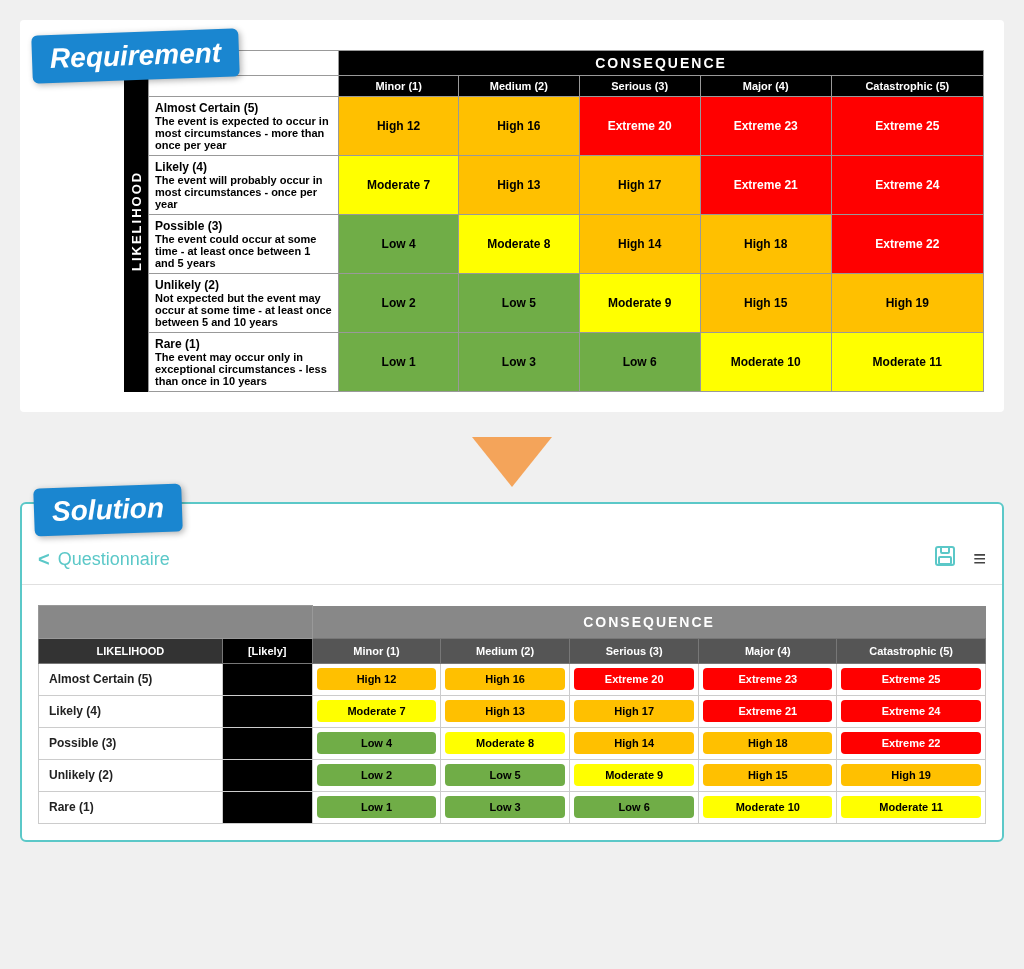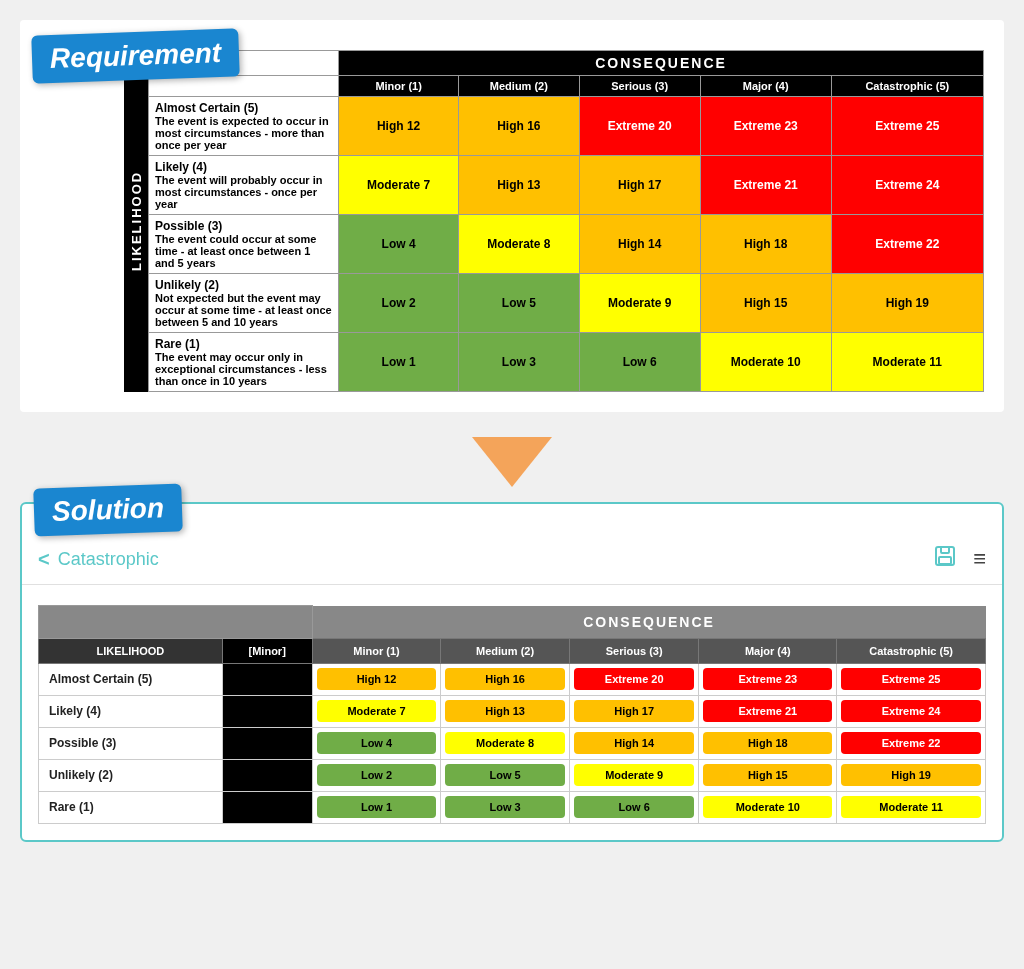--- a/index.html
+++ b/index.html
@@ -351,21 +351,21 @@
 <div class="arrow-section">
   <div class="arrow-down"></div>
 </div>
 
 <div class="bottom-section">
   <div class="badge-solution">Solution</div>
 
   <div class="app-header">
     <div class="app-header-left">
       <span class="back-arrow">&lt;</span>
-      <span class="app-title">Catastrophic</span>
+      <span class="app-title">Questionnaire</span>
     </div>
     <div class="app-header-right">
       <span class="save-icon">
         <svg width="24" height="24" viewBox="0 0 24 24" fill="none" stroke="#5bc8c8" stroke-width="2">
           <rect x="3" y="3" width="18" height="18" rx="2"></rect>
           <rect x="8" y="3" width="8" height="6" rx="1"></rect>
           <rect x="6" y="13" width="12" height="7" rx="1"></rect>
         </svg>
       </span>
       <span class="menu-icon">≡</span>
@@ -374,21 +374,21 @@
 
   <div class="sol-table-wrapper">
     <table class="sol-table">
       <thead>
         <tr>
           <th colspan="2" style="background:#888; border:1px solid #999;"></th>
           <th class="consequence-header" colspan="5">CONSEQUENCE</th>
         </tr>
         <tr class="col-header-row">
           <th class="likelihood-col">LIKELIHOOD</th>
-          <th class="clear-col">[Minor]</th>
+          <th class="clear-col">[Likely]</th>
           <th>Minor (1)</th>
           <th>Medium (2)</th>
           <th>Serious (3)</th>
           <th>Major (4)</th>
           <th>Catastrophic (5)</th>
         </tr>
       </thead>
       <tbody id="sol-tbody">
       <tr>
             <td class="row-label">Almost Certain (5)</td>

